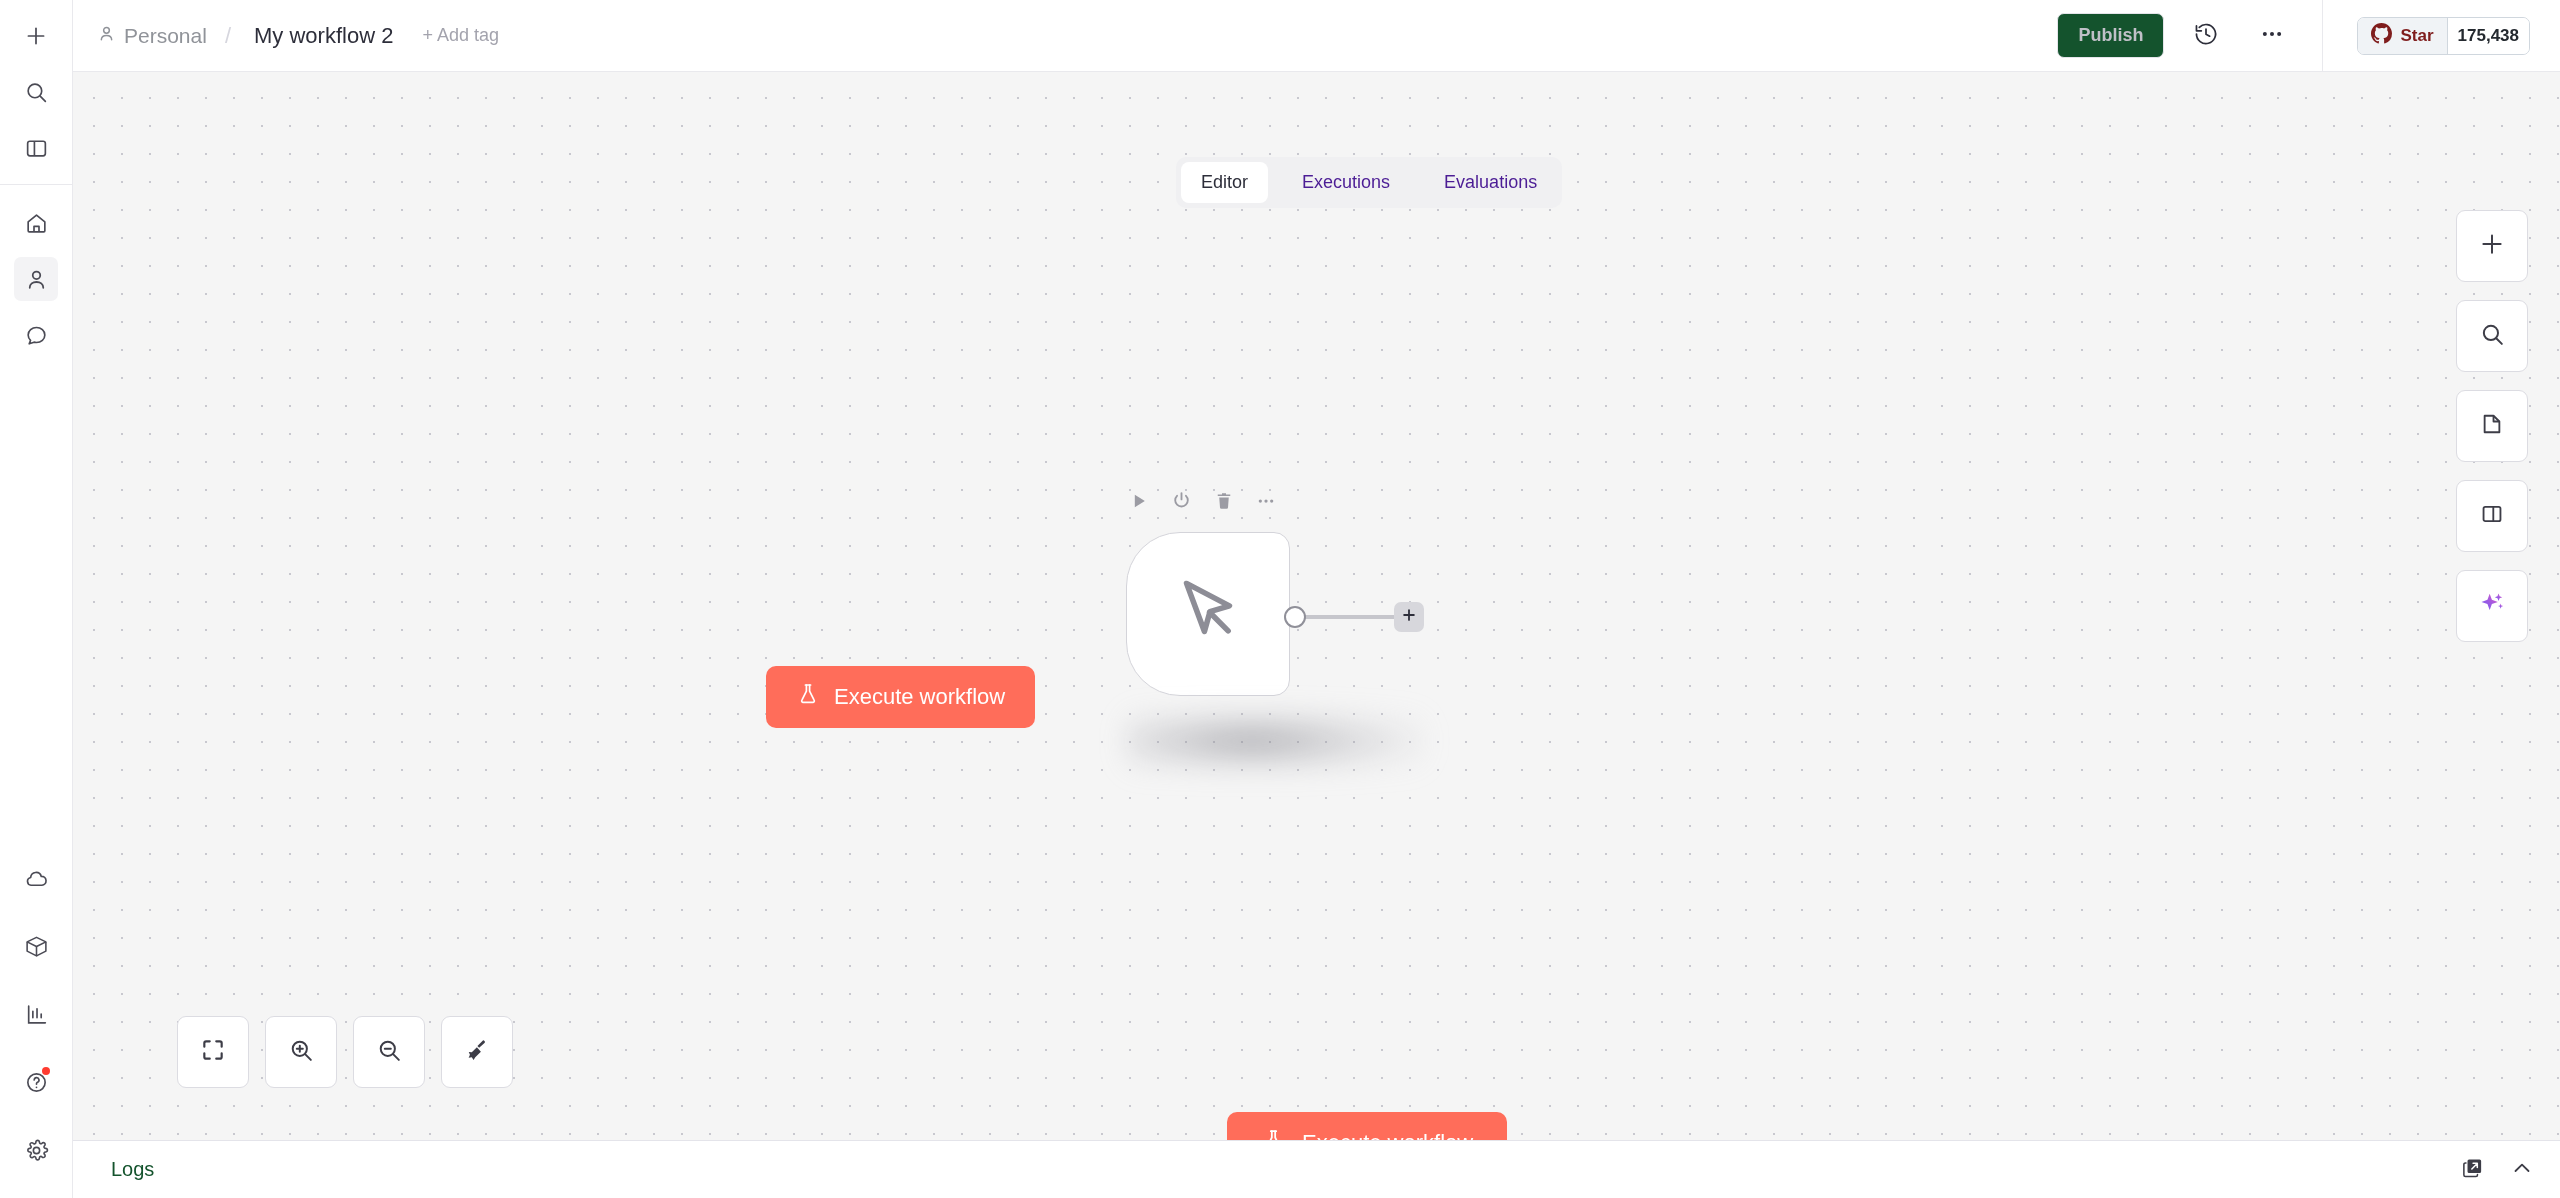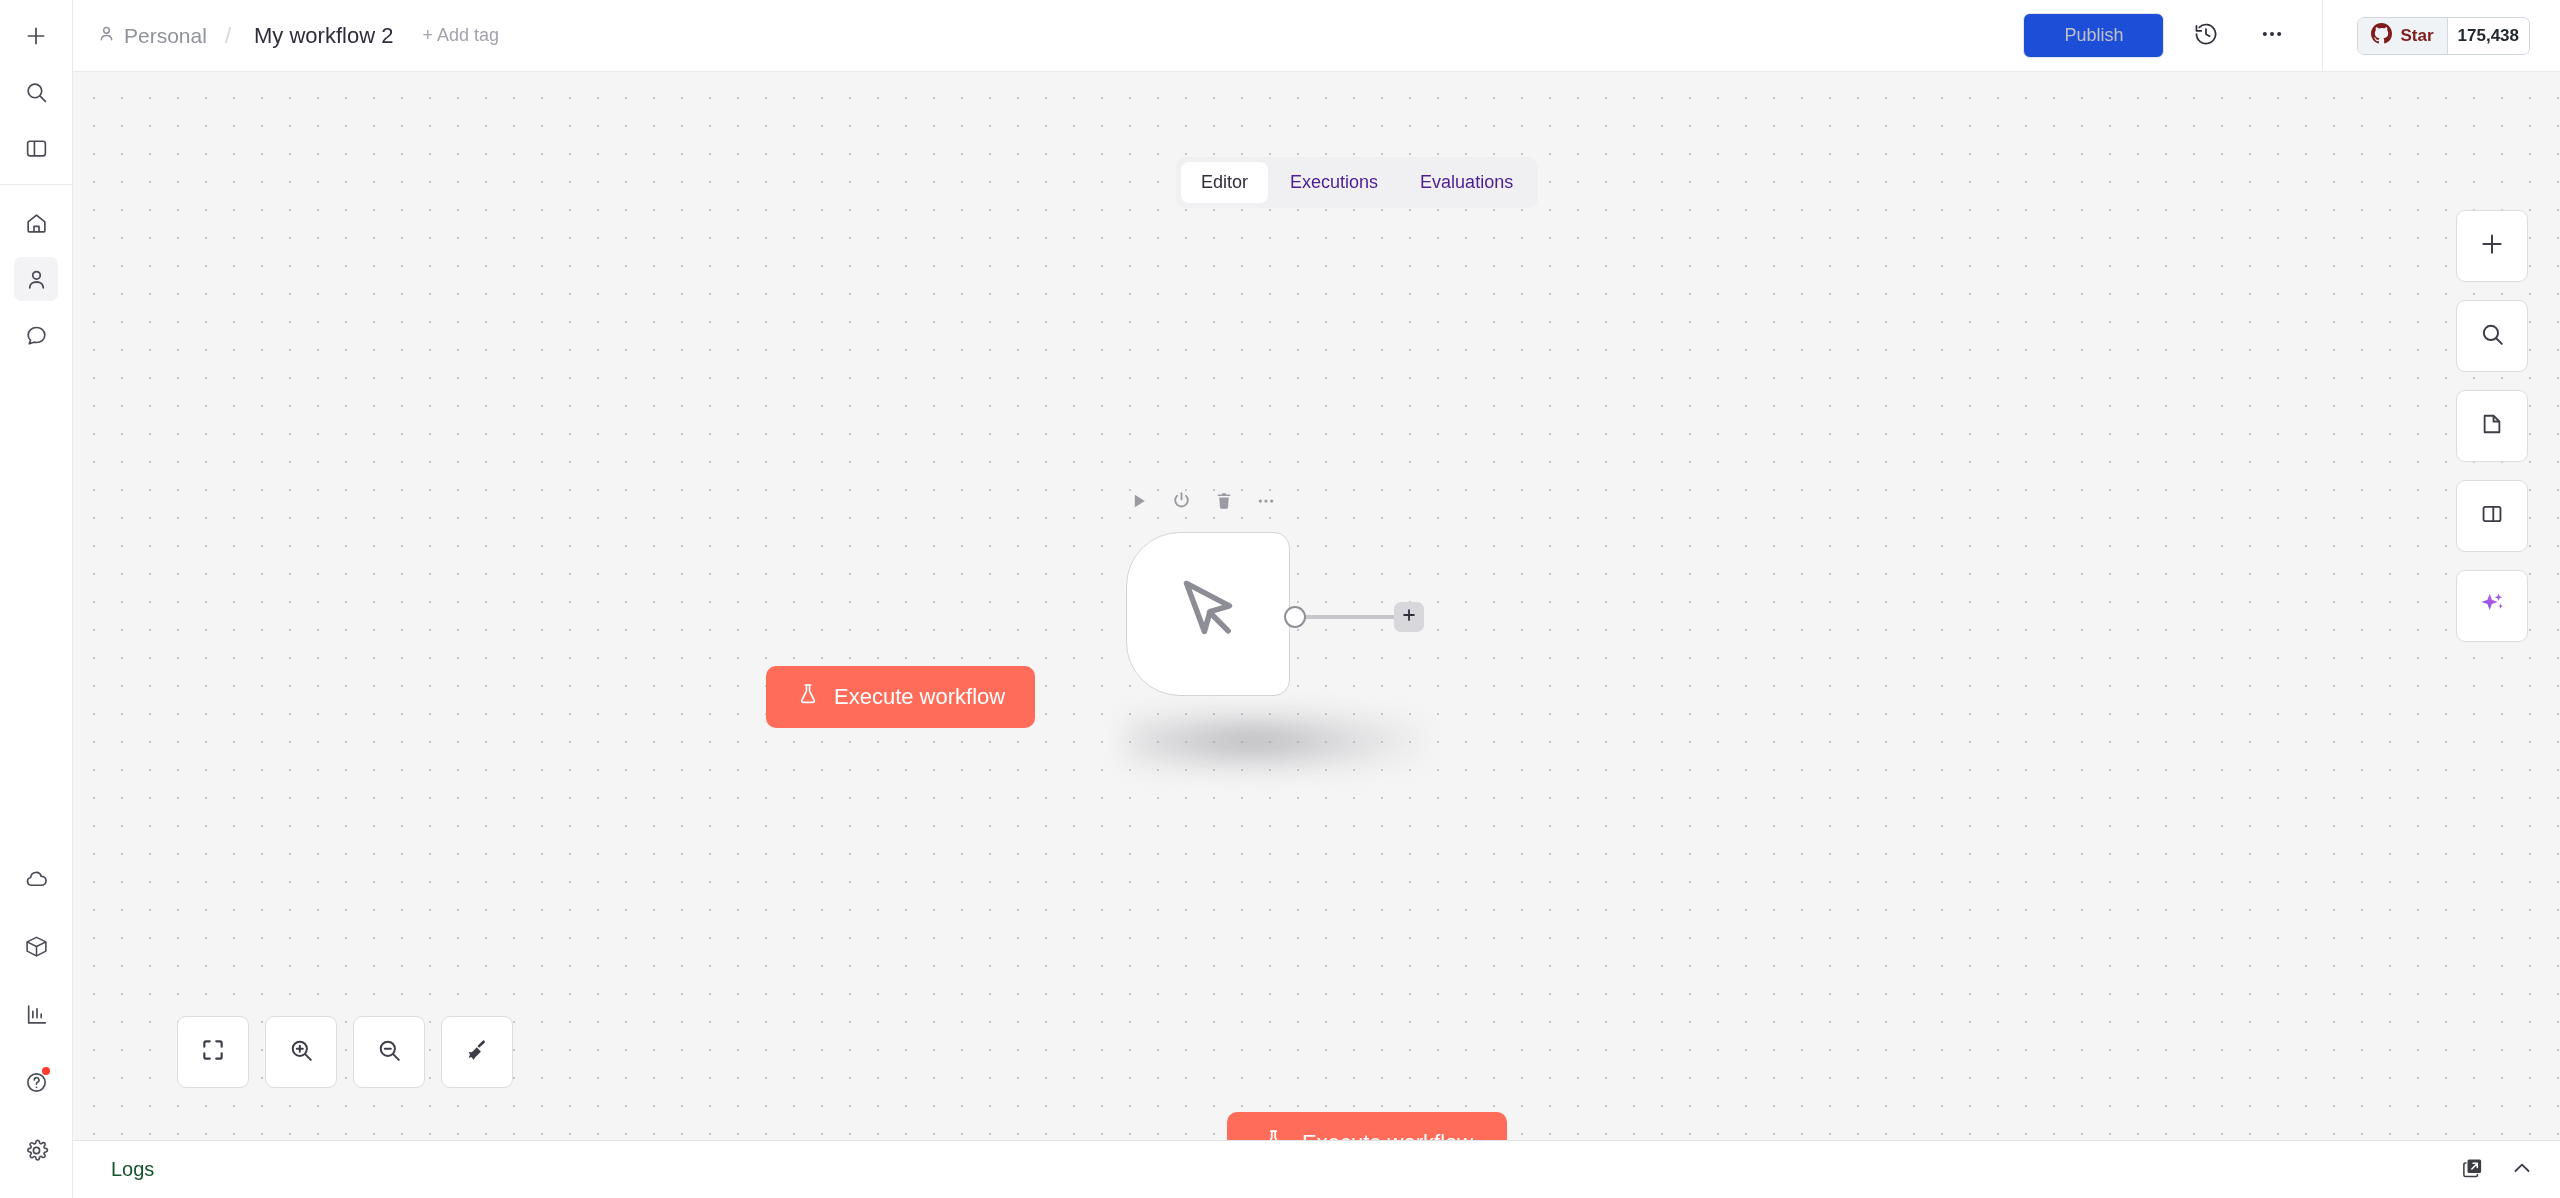--- a/index.html
+++ b/index.html
@@ -70,26 +70,27 @@
     cursor: text; padding: 3px 5px; border-radius: 4px;
   }
   .bc-addtag {
     color: #a3a3ad; font-size: 18px; margin-left: 24px;
     cursor: pointer; white-space: nowrap;
   }
   .header-right {
     margin-left: auto; display: flex; align-items: center; height: 100%;
   }
   .publish-btn {
-    border: 1px solid #e4e4ea; background: #1d4ed8;
+    border: 1px solid #e4e4ea; background: #14532d;
     color: #c0c0c8; font-size: 18px;
     border-radius: 7px;
-    padding: 11px 40px;
+    padding: 11px 20px;
     cursor: default;
     font-family: inherit;
+    font-weight: bold;
   }
   .hdr-icon-btn {
     width: 48px; height: 48px; margin-left: 18px;
     display: flex; align-items: center; justify-content: center;
     border-radius: 7px; cursor: pointer; color: #2d2e3a;
   }
   .hdr-divider { width: 1px; height: 72px; background: #e9e9ed; margin-left: 26px; }
   .gh-star {
     display: flex; align-items: stretch;
     margin-left: 34px; margin-right: 30px;
@@ -110,21 +111,21 @@
     padding: 0 10px;
   }
 
   
   .tabbar {
     position: absolute;
     left: 1103px; top: 85px;
     background: #f0f0f2;
     border-radius: 10px;
     padding: 5px;
-    display: flex; gap: 2px;
+    display: flex; gap: 14px;
     z-index: 20;
   }
   .tab {
     padding: 10px 20px;
     border-radius: 8px;
     font-size: 18px;
     color: #4c1d95;
     cursor: pointer;
     white-space: nowrap;
   }

